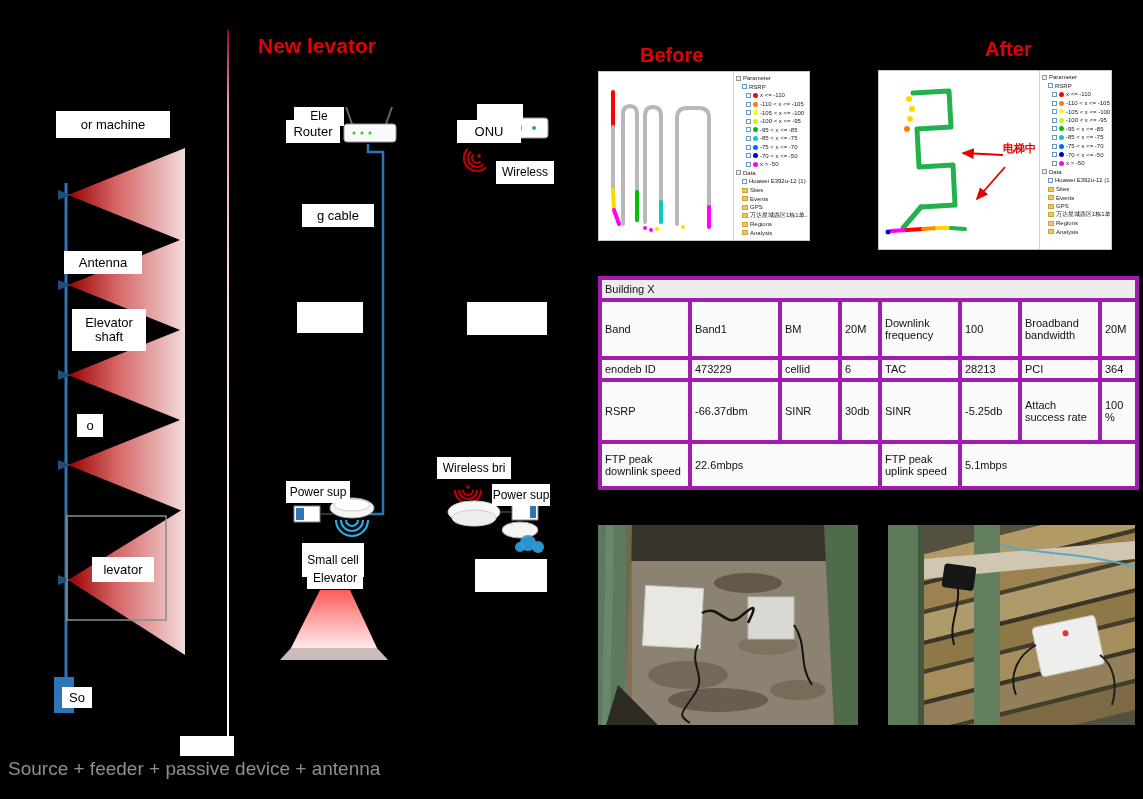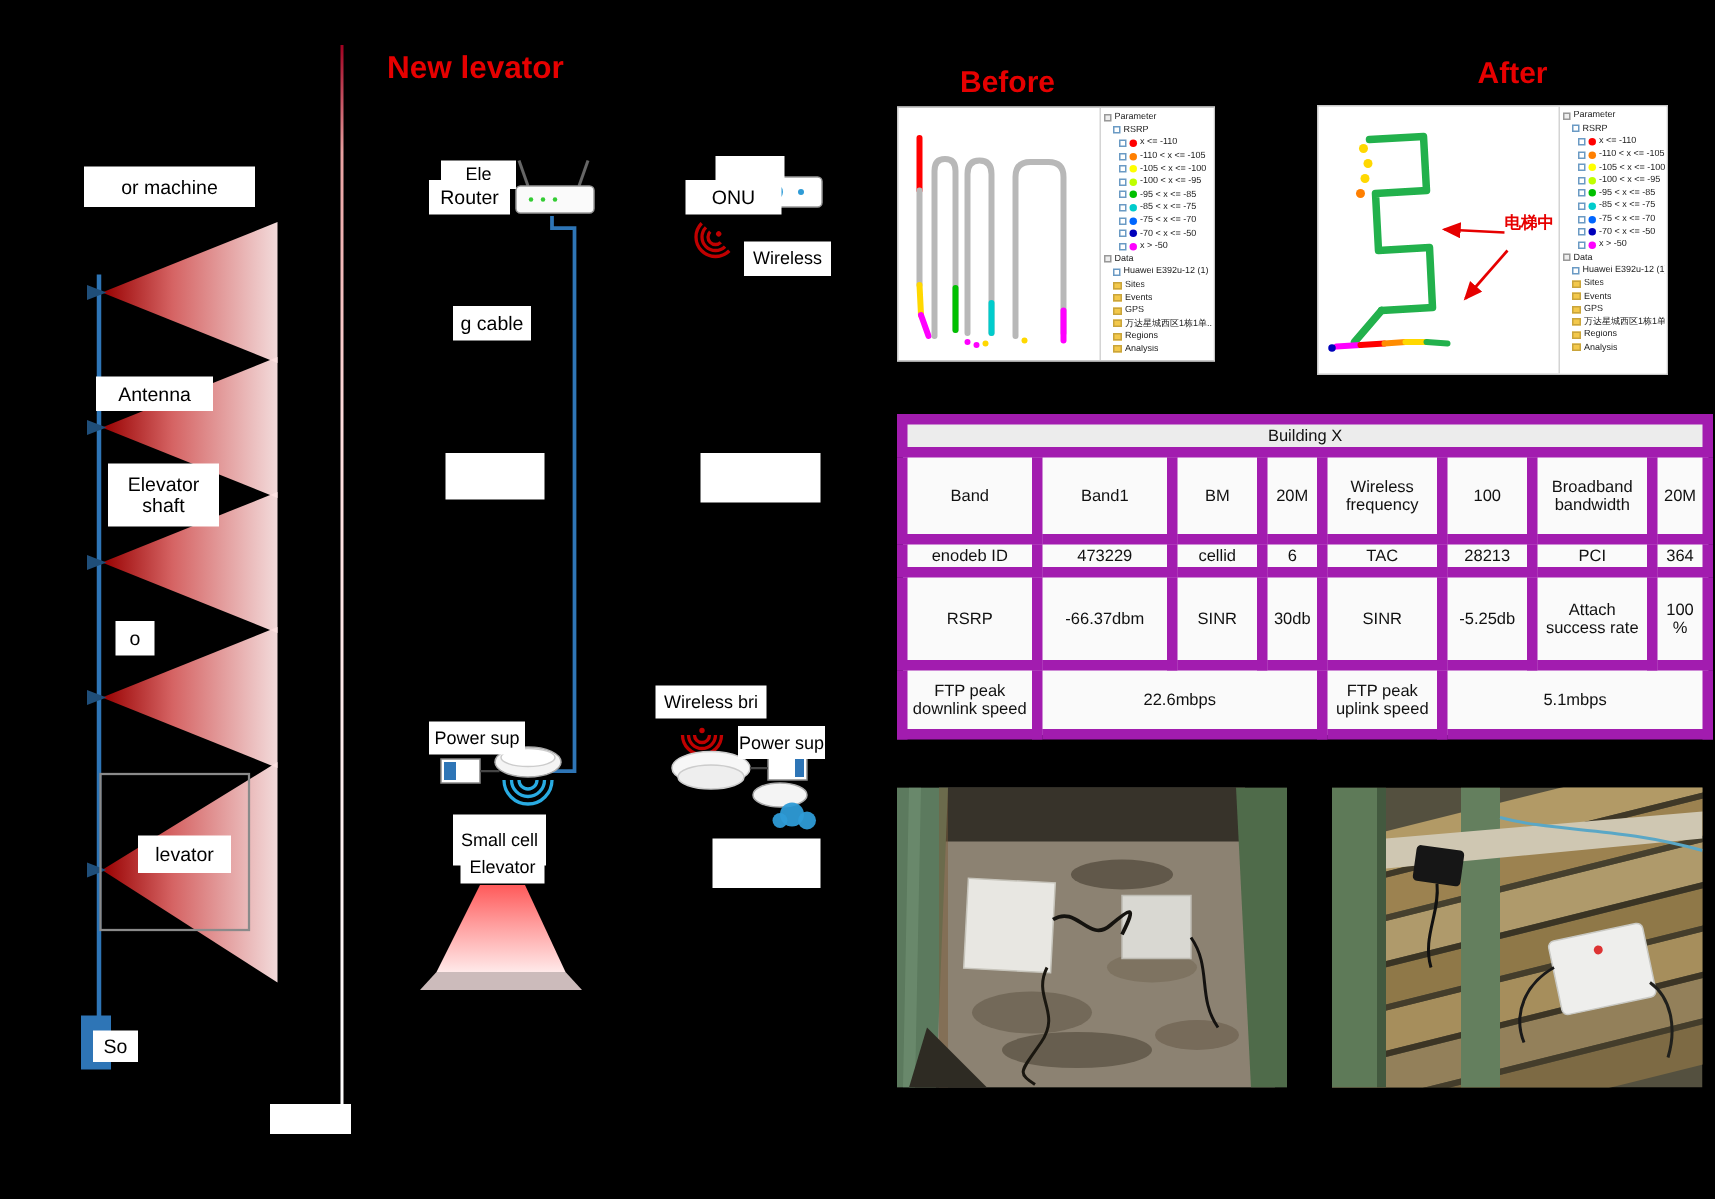--- a/index.html
+++ b/index.html
@@ -16,21 +16,21 @@
   .lrow{display:flex;align-items:center;gap:2px;height:8.6px;font-size:6px;color:#222;
         white-space:nowrap;overflow:hidden;}
   .ltxt{overflow:hidden;}
   .cb{width:5px;height:5px;border:1px solid #6a9ac4;background:#fff;flex:none;box-sizing:border-box;}
   .dot{width:5px;height:5px;border-radius:50%;flex:none;}
   .folder{width:6px;height:5px;background:#f3c84b;border:1px solid #c9a43b;flex:none;box-sizing:border-box;}
   .exp{width:5px;height:5px;border:1px solid #999;background:#eee;flex:none;box-sizing:border-box;}
   .ind4{width:4px;flex:none;} .ind8{width:8px;flex:none;}
   #kpi-table{position:absolute;left:598px;top:276px;width:537px;border-collapse:collapse;
              table-layout:fixed;font-size:11px;color:#111;}
-  #kpi-table td{border:7px solid #a21caf;background:#fafafa;text-align:center;
+  #kpi-table td{border:4px solid #a21caf;background:#fafafa;text-align:left;
                 vertical-align:middle;padding:1px 3px;word-wrap:break-word;}
   #kpi-table thead td{background:#ececec;}
   #kpi-table thead tr{height:22px;}
   #kpi-table tbody tr:nth-child(1){height:58px;}
   #kpi-table tbody tr:nth-child(2){height:22px;}
   #kpi-table tbody tr:nth-child(3){height:62px;}
   #kpi-table tbody tr:nth-child(4){height:46px;}
   .divider{position:absolute;left:227px;top:30px;width:2px;height:716px;
            background:linear-gradient(to bottom,#a00020 0%,#e8a0a0 10%,#ffdcdc 35%,#fff 100%);}
   .annotation{position:absolute;color:#e60000;font-weight:bold;font-size:11px;white-space:nowrap;}
@@ -154,21 +154,21 @@
     <g>
       <ellipse cx="270" cy="435" rx="18" ry="8" fill="#f4f4f4" stroke="#aaa"></ellipse>
       <circle cx="278" cy="448" r="8" fill="#2e9bd6" opacity="0.95"></circle>
       <circle cx="288" cy="452" r="6" fill="#2e9bd6" opacity="0.95"></circle>
       <circle cx="270" cy="452" r="5" fill="#2e9bd6" opacity="0.95"></circle>
     </g>
   </svg>
 
   <div class="lbl" style="left:294px;top:107px;width:50px;height:19px;font-size:12px">Ele</div>
   <div class="lbl" style="left:286px;top:120px;width:54px;height:23px">Router</div>
-  <div class="lbl" style="left:302px;top:204px;width:52px;height:23px">g cable</div>
+  <div class="lbl" style="left:302px;top:204px;width:72px;height:23px">g cable</div>
   <div class="lbl" style="left:297px;top:302px;width:66px;height:31px"></div>
   <div class="lbl" style="left:286px;top:481px;width:64px;height:22px;font-size:12px">Power sup</div>
   <div class="lbl" style="left:302px;top:543px;width:62px;height:34px;font-size:12px">Small cell</div>
   <div class="lbl" style="left:307px;top:567px;width:56px;height:22px;font-size:12px">Elevator</div>
 
   <div class="lbl" style="left:477px;top:104px;width:46px;height:17px"></div>
   <div class="lbl" style="left:457px;top:120px;width:64px;height:23px">ONU</div>
   <div class="lbl" style="left:496px;top:161px;width:58px;height:23px;font-size:12px">Wireless</div>
   <div class="lbl" style="left:467px;top:302px;width:80px;height:33px"></div>
   <div class="lbl" style="left:437px;top:457px;width:74px;height:22px;font-size:12px">Wireless bri</div>
@@ -451,21 +451,21 @@
       <tr>
           <td colspan="8">Building X</td>
         </tr>
     </thead>
     <tbody id="kpi-tbody">
         <tr>
           <td>Band</td>
           <td>Band1</td>
           <td>BM</td>
           <td>20M</td>
-          <td>Wireless frequency</td>
+          <td>Downlink frequency</td>
           <td>100</td>
           <td>Broadband bandwidth</td>
           <td>20M</td>
         </tr>
         <tr>
           <td>enodeb ID</td>
           <td>473229</td>
           <td>cellid</td>
           <td>6</td>
           <td>TAC</td>
@@ -544,14 +544,15 @@
     <path d="M112 20 C150 30 190 26 247 42" stroke="#5aa7c6" stroke-width="2" fill="none"></path>
     <g transform="rotate(-12 180 120)">
       <rect x="148" y="96" width="64" height="50" rx="4" fill="#eeeeec" stroke="#c9c9c4"></rect>
       <circle cx="180" cy="108" r="3" fill="#d33"></circle>
     </g>
     <path d="M148 120 C130 130 120 150 128 170" stroke="#191919" stroke-width="2" fill="none"></path>
     <path d="M212 130 C226 140 230 160 224 180" stroke="#20201c" stroke-width="2" fill="none"></path>
   </svg>
 
   <div class="lbl" style="left:180px;top:736px;width:54px;height:20px"></div>
+  <div class="caption">Source + feeder + passive device + antenna</div>
 
 </div>
 
 </body></html>

